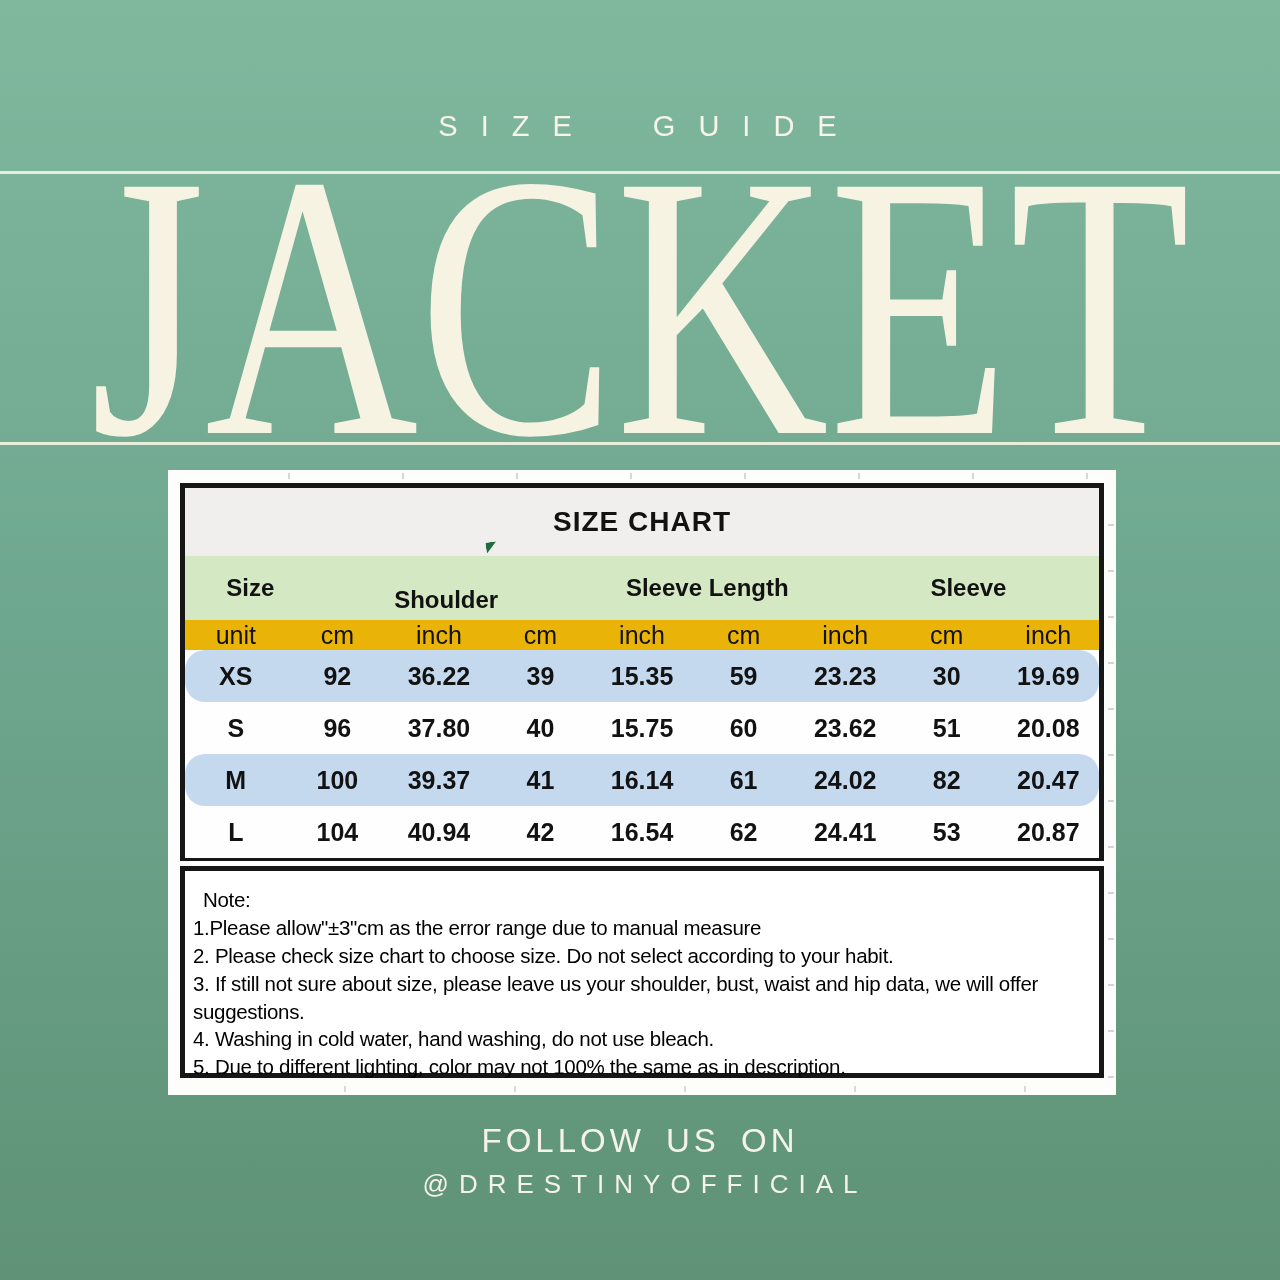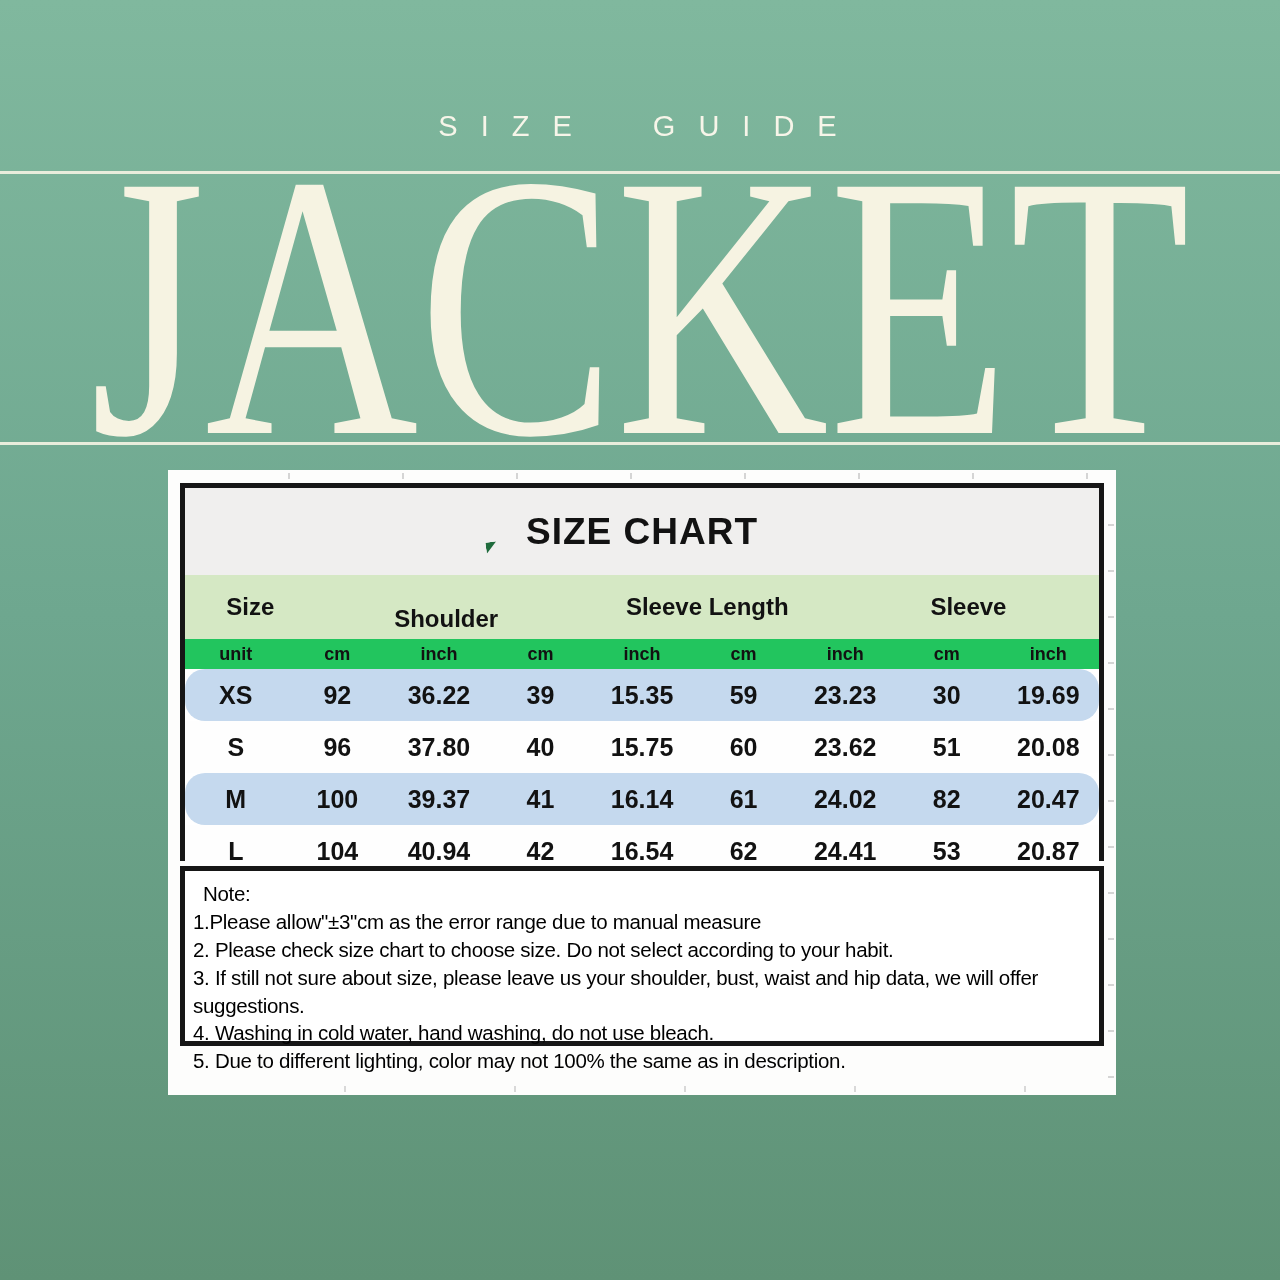--- a/index.html
+++ b/index.html
@@ -33,38 +33,38 @@
     background:repeating-linear-gradient(to right,transparent 0 168px,#c9c9c9 168px 170px);}
   .ticks-right{position:absolute;top:10px;bottom:10px;right:2px;width:6px;opacity:.7;
     background:repeating-linear-gradient(to bottom,transparent 0 44px,#c4c4c4 44px 46px);}
   
   .chart-box{
     position:absolute;left:12px;top:13px;width:924px;height:378px;
     border:5px solid #161616;background:#fff;color:#121212;
   }
   .row{display:flex;width:100%;}
   .cell{display:flex;align-items:center;justify-content:center;flex:1;}
-  .title-row{height:87px;background:#f0efee;align-items:center;justify-content:center;
-    font-size:37px;font-weight:700;letter-spacing:1px;}
+  .title-row{height:68px;background:#f0efee;align-items:center;justify-content:center;
+    font-size:28px;font-weight:700;letter-spacing:1px;}
   .head-row{height:64px;background:#d5e8c4;font-size:24px;font-weight:700;}
   .head-row .span2{flex:2;}
   .head-row .shoulder{padding-top:4px;margin-top:19px;}
-  .unit-row{height:30px;background:#22c55e;font-size:18px;font-weight:700;}
+  .unit-row{height:30px;background:#eab308;font-size:25px;font-weight:400;}
   .data-row{height:52px;background:#fefefe;font-size:25px;font-weight:700;}
   .data-row.alt{background:#c5d9ee;border-radius:20px;}
   .flag{
     position:absolute;left:301px;top:54px;width:11px;height:11px;
     background:#1f6b3c;clip-path:polygon(0 0,100% 0,0 100%);
     transform:rotate(-8deg);
   }
   
   .note-box{
-    position:absolute;left:12px;top:396px;width:924px;height:180px;
+    position:absolute;left:12px;top:396px;width:924px;height:212px;
     border:5px solid #161616;background:#fff;color:#000;
-    padding:9px 10px 0 8px;font-size:20.5px;line-height:1.36;letter-spacing:-.3px;
+    padding:15px 10px 0 8px;font-size:20.5px;line-height:1.36;letter-spacing:-.3px;
   }
   .note-box .note-label{padding-left:10px;}
   .note-box p{margin:0;}
   
   .footer{position:absolute;top:1122px;left:0;right:0;text-align:center;color:#f4f3ea;}
   .footer-line1{font-size:33px;letter-spacing:4px;word-spacing:8px;}
   .footer-line2{font-size:26px;letter-spacing:10px;margin-top:9px;text-indent:10px;}
 </style>
 </head>
 <body>
@@ -162,14 +162,18 @@
     <div class="note-box">
       <div class="note-label">Note:</div>
       <p>1.Please allow"±3"cm as the error range due to manual measure</p>
       <p>2. Please check size chart to choose size. Do not select according to your habit.</p>
       <p>3. If still not sure about size, please leave us your shoulder, bust, waist and hip data, we will offer suggestions.</p>
       <p>4. Washing in cold water, hand washing, do not use bleach.</p>
       <p>5. Due to different lighting, color may not 100% the same as in description.</p>
     </div>
   </div>
 
+  <div class="footer">
+    <div class="footer-line1">FOLLOW US ON</div>
+    <div class="footer-line2">@DRESTINYOFFICIAL</div>
+  </div>
 
 </div>
 
 </body></html>

